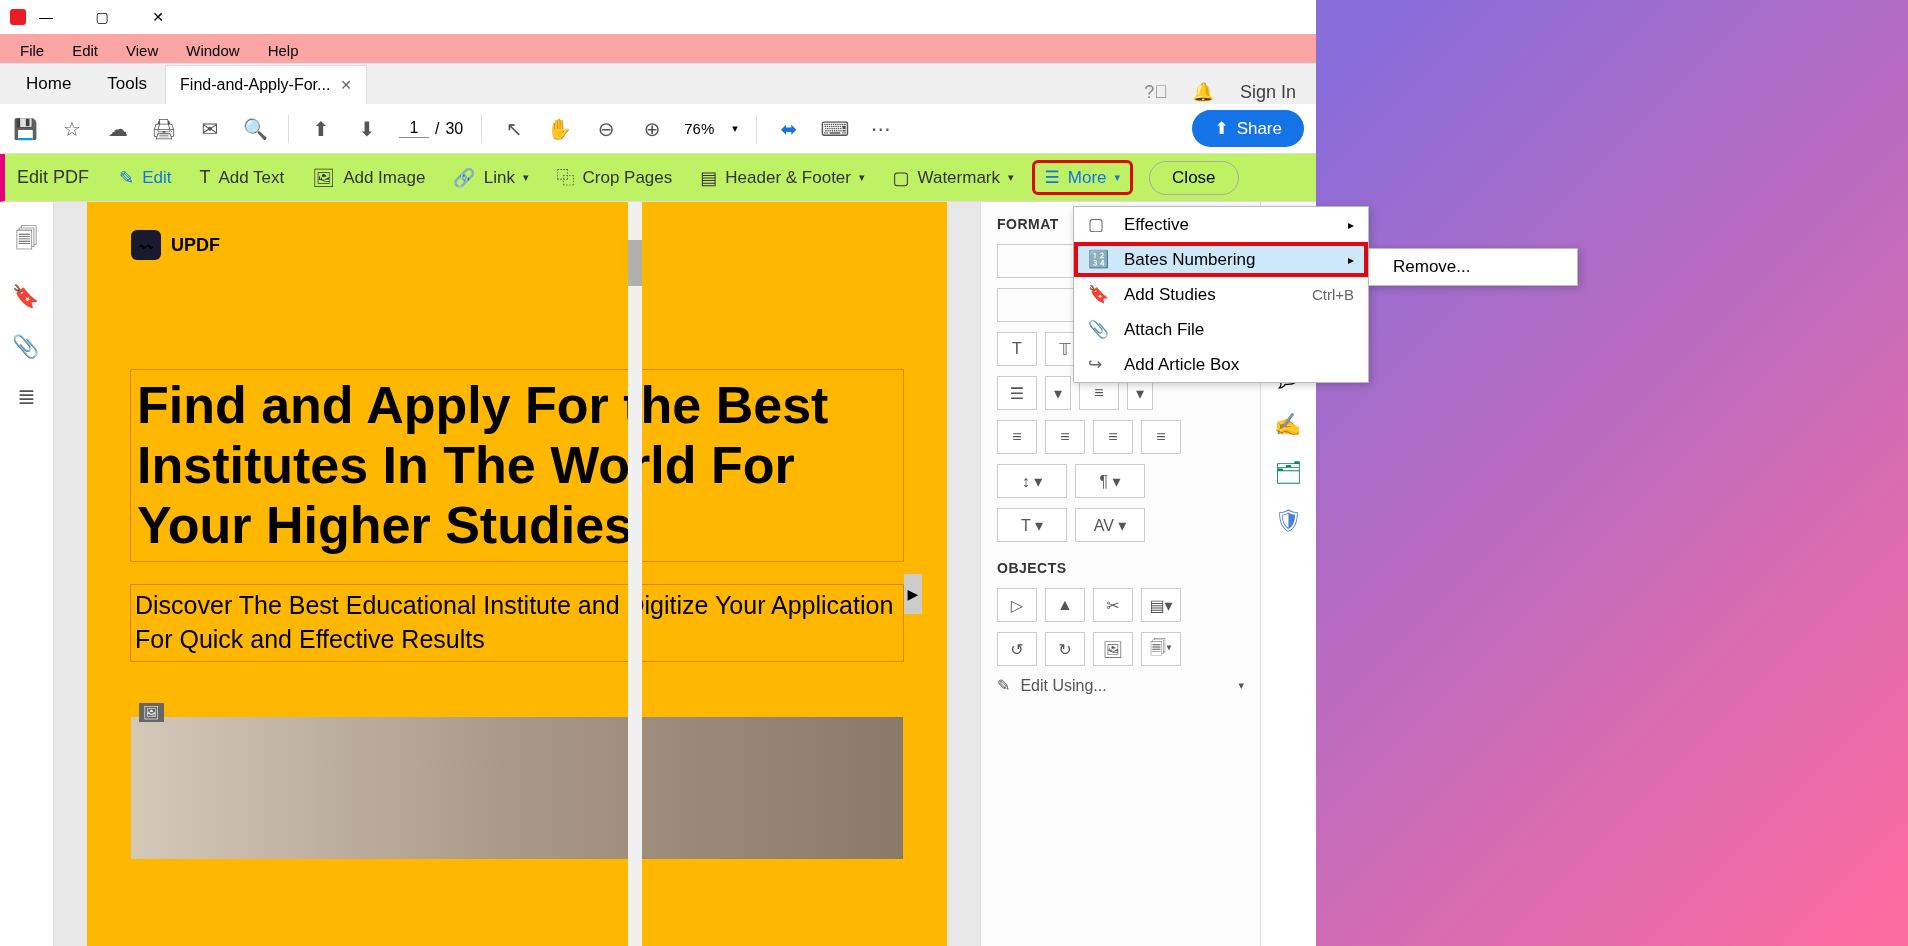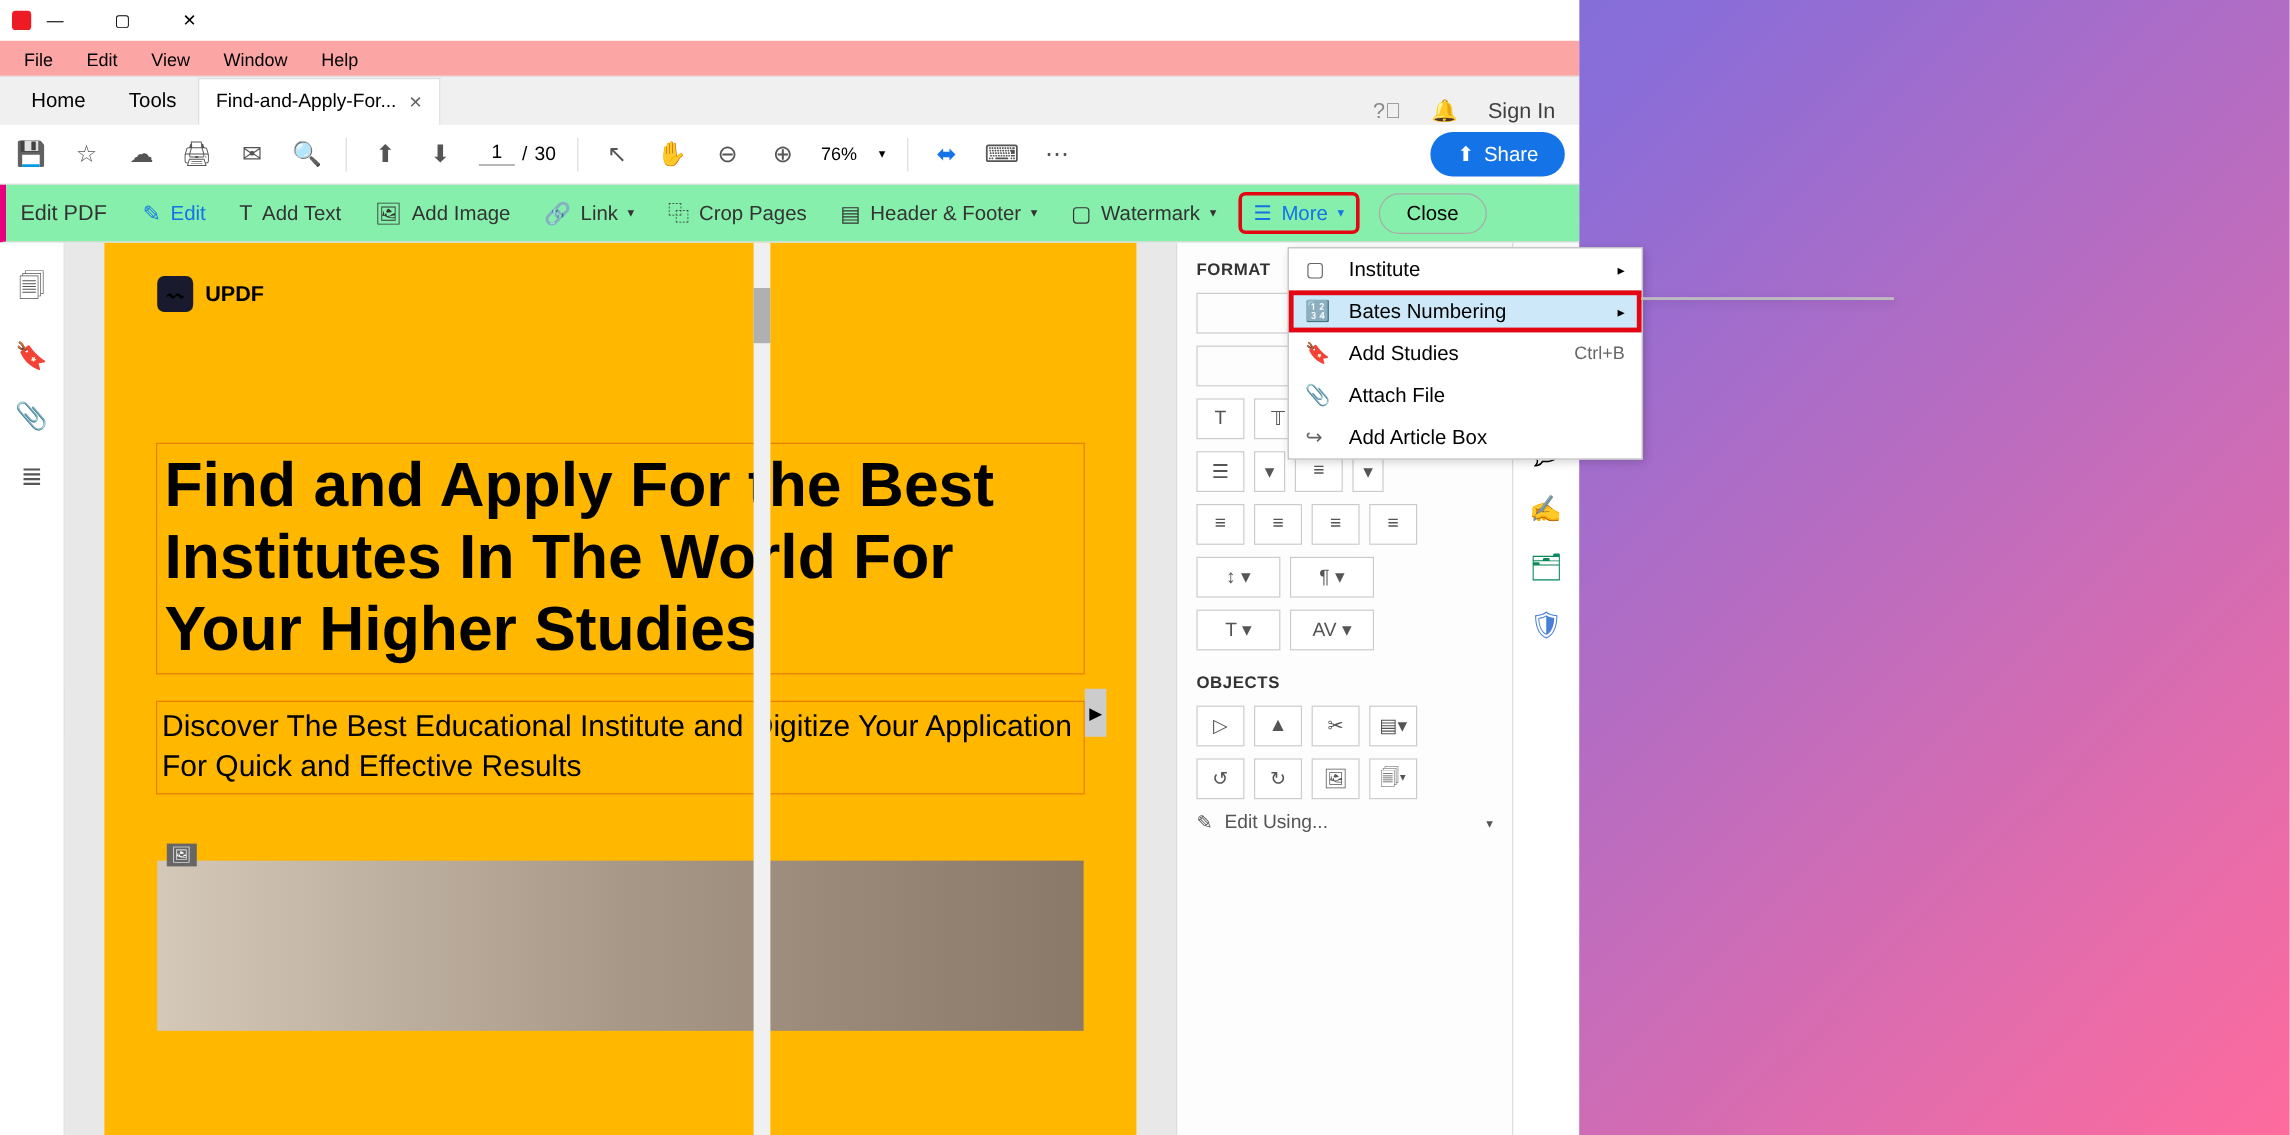--- a/index.html
+++ b/index.html
@@ -20,21 +20,21 @@
 .tab-right { display: flex; align-items: center; gap: 24px; padding: 0 20px; }
 .help-icon, .bell-icon { width: 24px; height: 24px; display: flex; align-items: center; justify-content: center; font-size: 18px; color: #888; }
 .sign-in { font-size: 18px; color: #404040; }
 .toolbar { height: 50px; background: #fff; display: flex; align-items: center; padding: 0 12px; gap: 18px; border-bottom: 1px solid #ddd; }
 .toolbar-icon { width: 28px; height: 28px; display: flex; align-items: center; justify-content: center; font-size: 20px; color: #555; cursor: pointer; }
 .toolbar-sep { width: 1px; height: 28px; background: #ddd; }
 .page-info { display: flex; align-items: center; gap: 6px; font-size: 16px; }
 .page-current { width: 30px; text-align: center; border-bottom: 1px solid #888; }
 .zoom-val { font-size: 15px; }
 .share-btn { margin-left: auto; background: #1473e6; color: #fff; padding: 8px 22px; border-radius: 20px; display: flex; align-items: center; gap: 8px; font-size: 17px; cursor: pointer; }
-.edit-toolbar { height: 48px; background: #86efac; display: flex; align-items: center; padding: 0 12px; gap: 8px; border-bottom: 1px solid #ddd; border-left: 5px solid #e6007e; }
+.edit-toolbar { height: 48px; background: #bef264; display: flex; align-items: center; padding: 0 12px; gap: 8px; border-bottom: 1px solid #ddd; border-left: 5px solid #e6007e; }
 .edit-title { font-size: 18px; font-weight: 400; color: #333; margin-right: 12px; }
 .edit-tool { display: flex; align-items: center; gap: 8px; padding: 6px 10px; font-size: 17px; color: #333; cursor: pointer; }
 .edit-tool.active { color: #1473e6; }
 .edit-tool .tool-icon { font-size: 18px; }
 .more-btn { display: flex; align-items: center; gap: 8px; padding: 4px 10px; border: 3px solid #e30613; border-radius: 6px; color: #1473e6; font-size: 17px; cursor: pointer; }
 .close-btn { padding: 6px 22px; border: 1px solid #aaa; border-radius: 18px; font-size: 17px; cursor: pointer; margin-left: 8px; }
 .content-area { flex: 1; display: flex; overflow: hidden; position: relative; }
 .left-rail { width: 54px; background: #fff; display: flex; flex-direction: column; align-items: center; gap: 24px; padding-top: 20px; border-right: 1px solid #ddd; }
 .rail-icon { font-size: 22px; color: #555; cursor: pointer; }
 .doc-view { flex: 1; background: #e8e8e8; overflow: hidden; position: relative; display: flex; justify-content: center; }
@@ -273,21 +273,21 @@
       <div class="right-rail-icon" style="color:#7b3ff2;">✍</div>
       <div class="right-rail-icon" style="color:#0a8a5a;">🗂</div>
       <div class="right-rail-icon" style="color:#4a7fd8;">🛡</div>
     </div>
   </div>
 </div>
 
 <div class="dropdown-menu">
   <div class="dd-item">
     <span class="dd-icon">▢</span>
-    <span>Institute</span>
+    <span>Effective</span>
     <span class="dd-arrow">▸</span>
   </div>
   <div class="dd-item highlighted">
     <span class="dd-icon">🔢</span>
     <span>Bates Numbering</span>
     <span class="dd-arrow">▸</span>
   </div>
   <div class="dd-item">
     <span class="dd-icon">🔖</span>
     <span>Add Studies</span>
@@ -297,13 +297,14 @@
     <span class="dd-icon">📎</span>
     <span>Attach File</span>
   </div>
   <div class="dd-item">
     <span class="dd-icon">↪</span>
     <span>Add Article Box</span>
   </div>
 </div>
 
 <div class="submenu">
+  <div class="sub-item">Remove...</div>
 </div>
 
 </body></html>

